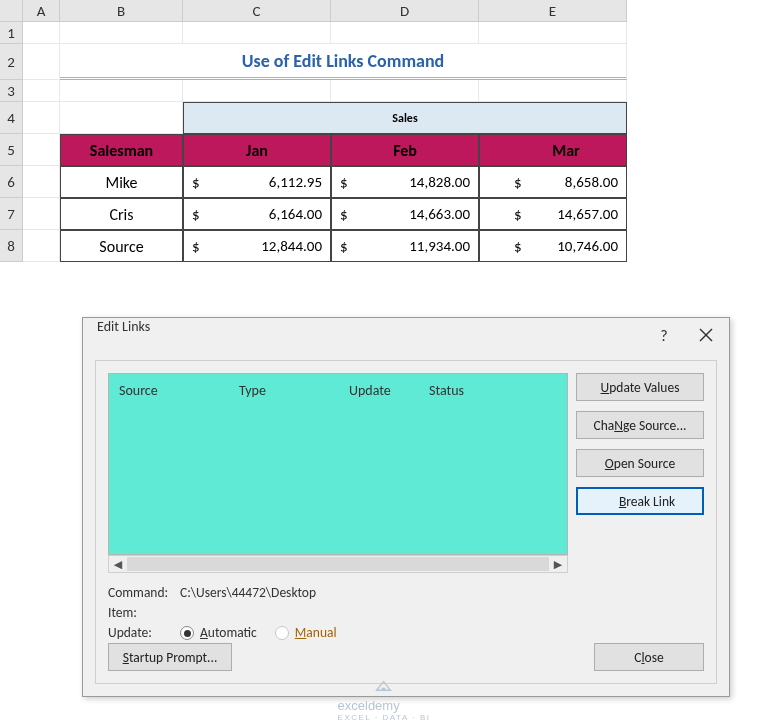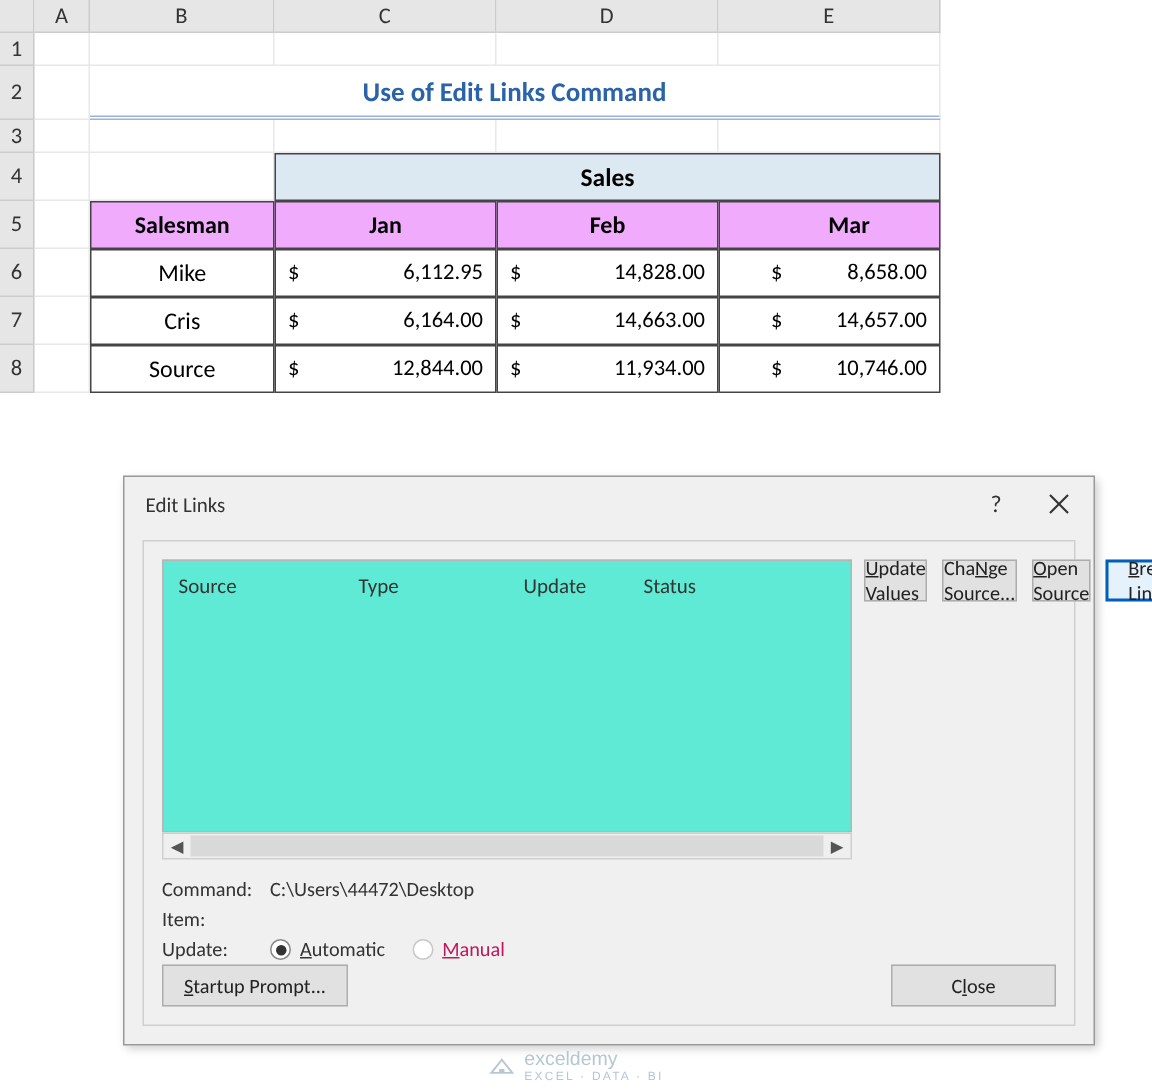--- a/index.html
+++ b/index.html
@@ -11,64 +11,64 @@
 .corner { width: 23px; background: #e6e6e6; border-right: 1px solid #ccc; border-bottom: 1px solid #ccc; }
 .colh { background: #e6e6e6; border-right: 1px solid #ccc; border-bottom: 1px solid #ccc; display: flex; align-items: center; justify-content: center; font-size: 15px; color: #333; }
 .colh.A { width: 37px; } .colh.B { width: 123px; } .colh.C { width: 148px; } .colh.D { width: 148px; } .colh.E { width: 148px; }
 .row { display: flex; }
 .rowh { width: 23px; background: #e6e6e6; border-right: 1px solid #ccc; border-bottom: 1px solid #ccc; display: flex; align-items: center; justify-content: center; font-size: 15px; color: #333; }
 .cell { border-right: 1px solid #e8e8e8; border-bottom: 1px solid #e8e8e8; display: flex; align-items: center; padding: 0 6px; font-size: 15px; }
 .cell.A { width: 37px; } .cell.B { width: 123px; } .cell.C { width: 148px; } .cell.D { width: 148px; } .cell.E { width: 148px; padding-left: 32px; }
 .r1 { height: 22px; } .r2 { height: 36px; } .r3 { height: 22px; } .r4 { height: 32px; } .r5 { height: 32px; } .r6 { height: 32px; } .r7 { height: 32px; } .r8 { height: 32px; }
 
 .title-cell { background: #fff; color: #2a63a8; font-weight: bold; font-size: 18px; justify-content: center; border-bottom: 3px double #9bb3d6; }
-.section-head { background: #dde9f2; font-weight: bold; font-size: 17px; justify-content: center; border: 1px solid #444 !important; }
-.section-sub { background: #f0abfc; font-weight: bold; font-size: 16px; justify-content: center; border: 1px solid #444 !important; }
+.section-head { background: #dde9f2; font-weight: bold; font-size: 12px; justify-content: center; border: 1px solid #444 !important; }
+.section-sub { background: #be185d; font-weight: bold; font-size: 16px; justify-content: center; border: 1px solid #444 !important; }
 .datacell { border: 1px solid #444 !important; font-size: 15px; }
 .salesman { justify-content: center; font-size: 16px; }
 .money { justify-content: space-between; }
 .curr { padding-left: 2px; }
 .amt { padding-right: 2px; text-align: right; }
 
 
 .dialog { position: absolute; top: 317px; left: 82px; width: 648px; height: 380px; background: #f0f0f0; border: 1px solid #999; box-shadow: 2px 2px 6px rgba(0,0,0,.2); }
-.dlg-title { height: 36px; display: flex; align-items: center; padding: 0 2px 0 14px; font-size: 14px; color: #333; }
+.dlg-title { height: 36px; display: flex; align-items: flex-start; padding: 0 2px 0 14px; font-size: 14px; color: #333; }
 .dlg-title .t { flex: 1; }
 .dlg-title .btn-ic { width: 42px; height: 34px; display: flex; align-items: center; justify-content: center; font-size: 16px; color: #333; }
 .dlg-title .btn-ic.close svg { width: 14px; height: 14px; }
 .dlg-body { position: absolute; top: 42px; left: 12px; right: 12px; bottom: 12px; border: 1px solid #cfcfcf; background: #f0f0f0; padding: 12px; }
 
 .listbox-wrap { position: absolute; top: 12px; left: 12px; width: 460px; height: 200px; }
 .listbox { width: 100%; height: 182px; background: #5eead4; border: 1px solid #b5b5b5; }
 .list-head { display: flex; padding: 8px 10px 6px; font-size: 14px; color: #333; }
 .lh { }
 .lh.src { width: 120px; } .lh.typ { width: 110px; } .lh.upd { width: 80px; } .lh.sta { flex: 1; }
 .hscroll { position: absolute; left: 0; bottom: 0; width: 100%; height: 18px; background: #efefef; border: 1px solid #cfcfcf; display: flex; align-items: center; }
 .hscroll .arrow { width: 18px; height: 16px; display: flex; align-items: center; justify-content: center; font-size: 11px; color: #555; }
 .hscroll .track { flex: 1; background: #d9d9d9; height: 14px; }
 
-.sidebtns { position: absolute; top: 12px; right: 12px; width: 128px; display: flex; flex-direction: row; gap: 10px; }
+.sidebtns { position: absolute; top: 12px; right: 12px; width: 128px; display: flex; flex-direction: column; gap: 10px; }
 .winbtn { height: 28px; background: #e1e1e1; border: 1px solid #adadad; font-size: 13.5px; color: #222; display: flex; align-items: center; justify-content: center; cursor: default; }
 .winbtn.focused { border: 1px solid #005fb8; box-shadow: inset 0 0 0 1px #005fb8; background: #e5f1fb; padding-left: 14px; }
 .ul { text-decoration: underline; }
 
 .info { position: absolute; left: 12px; top: 222px; font-size: 13.5px; color: #333; line-height: 20px; }
 .info-row { display: flex; gap: 8px; }
 .info-lbl { width: 64px; }
 .radio-grp { display: flex; gap: 18px; align-items: center; }
 .radio { display: inline-flex; align-items: center; gap: 6px; }
 .radio-dot { width: 14px; height: 14px; border-radius: 50%; border: 1px solid #888; display: inline-flex; align-items: center; justify-content: center; background: #fff; }
 .radio-dot.on::after { content: ""; width: 7px; height: 7px; background: #333; border-radius: 50%; }
-.radio.disabled { color: #be185d; }
+.radio.disabled { color: #a16207; }
 .radio.disabled .radio-dot { border-color: #c7c7c7; }
 
 .startup { position: absolute; left: 12px; bottom: 12px; width: 124px; }
 .closeb { position: absolute; right: 12px; bottom: 12px; width: 110px; }
 
-.watermark { position: absolute; bottom: 6px; left: 50%; transform: translateX(-50%); display: flex; align-items: center; gap: 6px; color: #b7c6d3; font-size: 13px; font-family: Arial, sans-serif; }
+.watermark { position: absolute; bottom: 6px; left: 50%; transform: translateX(-50%); display: flex; align-items: center; gap: 6px; color: #b7c6d3; font-size: 13px; font-family: Arial, sans-serif; flex-direction: column; }
 .watermark .logo { width: 18px; height: 14px; }
 .watermark .sub { font-size: 8px; letter-spacing: 1.5px; }
 </style>
 </head>
 <body>
 
 <div class="sheet">
   <div class="col-headers">
     <div class="corner"></div>
     <div class="colh A">A</div>

